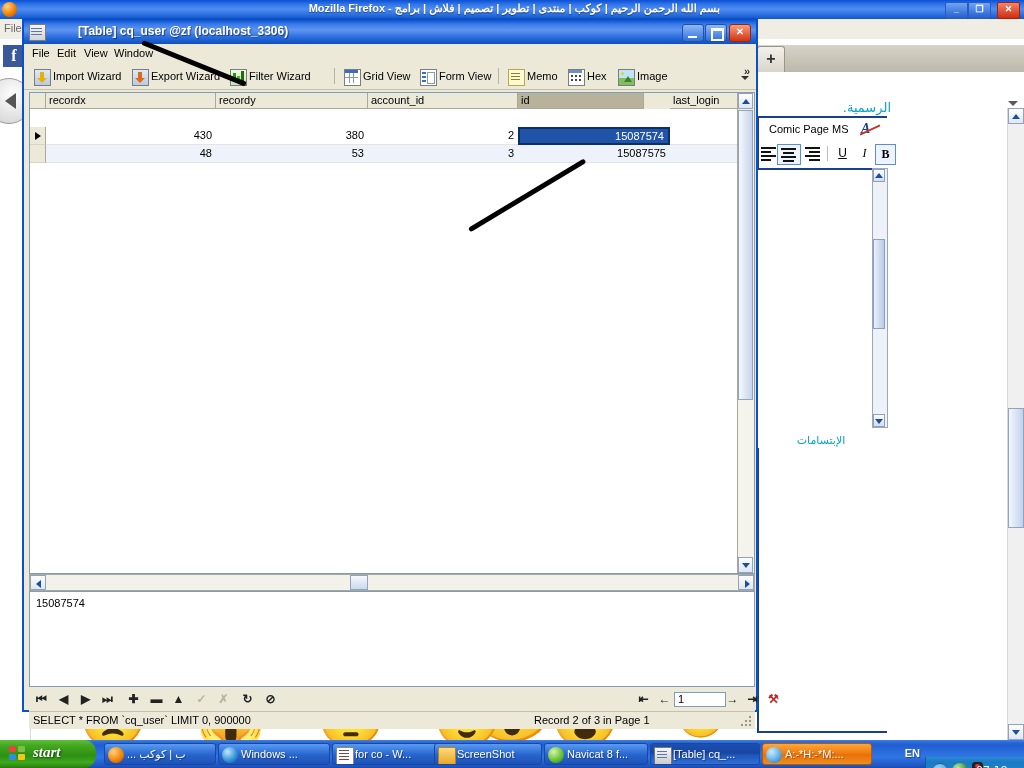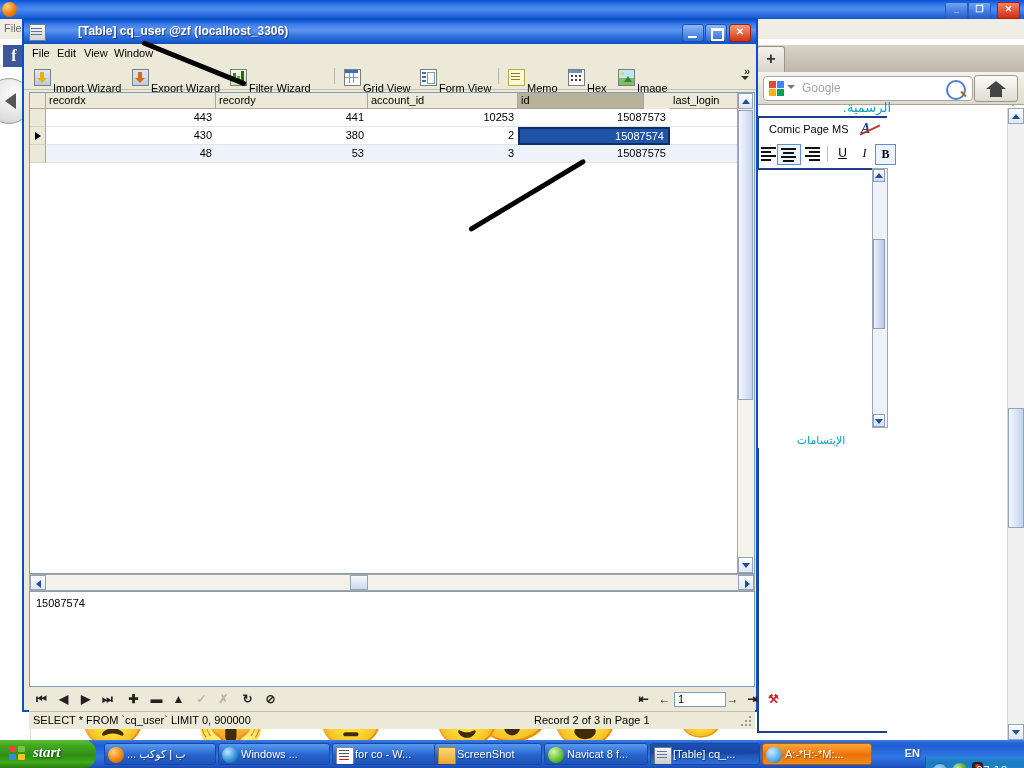--- a/index.html
+++ b/index.html
@@ -146,21 +146,21 @@
   #nav-min i{position:absolute;left:5px;bottom:3px;width:9px;height:2px;background:#fff;}
   #nav-max i{position:absolute;left:5px;top:3px;width:9px;height:8px;border:2px solid #fff;border-top-width:3px;}
 
   #nav-menubar{position:absolute;left:0;top:24px;width:100%;height:19px;background:#ece9d8;}
   .nav-menu{position:absolute;top:3px;font-size:11px;color:#000;}
   #nav-toolbar{position:absolute;left:0;top:43px;width:100%;height:26px;
     background:#ece9d8;border-bottom:1px solid #c4c0ae;}
   .tb-item{position:absolute;top:3px;height:20px;line-height:20px;font-size:11px;color:#000;
     white-space:nowrap;}
   .tb-ico{position:absolute;left:0;top:3px;width:15px;height:15px;border:1px solid #7d7d7d;}
-  .tb-lbl{position:absolute;left:19px;top:12px;}
+  .tb-lbl{position:absolute;left:19px;top:0;}
   .tb-sep{position:absolute;top:5px;width:1px;height:16px;background:#b9b5a3;}
   #tb-chev{position:absolute;right:6px;top:2px;font-size:11px;color:#333;font-weight:bold;}
   #tb-chev2{position:absolute;right:7px;top:13px;width:0;height:0;
     border-left:4px solid transparent;border-right:4px solid transparent;border-top:4px solid #333;}
 
   
   #grid-wrap{position:absolute;left:5px;top:72px;width:726px;height:482px;
     background:#fff;border:1px solid #7f9db9;box-sizing:border-box;overflow:hidden;}
   #grid-head{position:absolute;left:0;top:0;width:100%;height:16px;background:#ece9d8;}
   .gh{position:absolute;top:0;height:16px;line-height:15px;font-size:11px;color:#000;
@@ -261,20 +261,21 @@
   
   .annot{position:absolute;background:#000;transform-origin:0 0;}
 </style>
 </head>
 <body>
 
 <div id="ff-window">
 
   <div id="ff-titlebar">
     <div id="ff-title-icon"></div>
+    <div id="ff-title-text">بسم الله الرحمن الرحيم  |  كوكب  |  منتدى  |  تطوير  |  تصميم  |  فلاش  |  برامج - Mozilla Firefox</div>
     <div class="ff-btn" id="ff-min">_</div>
     <div class="ff-btn" id="ff-max">❐</div>
     <div class="ff-btn" id="ff-close">✕</div>
   </div>
 
   <div id="ff-menubar">
     <div id="ff-menu-file">File</div>
   </div>
 
   <div id="ff-contentarea">
@@ -282,36 +283,20 @@
   </div>
 
   <div id="ff-fb-icon">f</div>
   <div id="ff-backbtn"></div>
 
   <div id="ff-tabstrip">
     <div id="ff-tabmenu"></div>
   </div>
   <div id="ff-newtab">+</div>
 
-  <div id="ff-navbar">
-    <div id="ff-searchbox">
-      <div id="ff-search-engine">
-        <i style="left:0;top:0;background:#dd4b39;"></i>
-        <i style="left:8px;top:0;background:#4285f4;"></i>
-        <i style="left:0;top:8px;background:#f4b400;"></i>
-        <i style="left:8px;top:8px;background:#0f9d58;"></i>
-      </div>
-      <div id="ff-search-caret"></div>
-      <div id="ff-search-ph">Google</div>
-      <div id="ff-search-mag"></div>
-    </div>
-    <div id="ff-homebtn">
-      <div id="ff-home-icon"></div>
-    </div>
-  </div>
 
   <div id="ar-heading">الرسمية.</div>
 
   <div id="editor-panel">
     <div id="ed-fontname">Comic Page MS</div>
     <div id="ed-fonticon">A</div>
 
     <div class="ed-align" style="left:2px;">
       <i style="width:15px;"></i>
         <i style="width:10px;"></i>
@@ -488,28 +473,20 @@
 
     <div id="grid-head">
       <div class="gh ind" style="left:0;width:16px;"></div>
       <div class="gh" style="left:16px;width:170px;">recordx</div>
       <div class="gh" style="left:186px;width:152px;">recordy</div>
       <div class="gh" style="left:338px;width:150px;">account_id</div>
       <div class="gh active" style="left:488px;width:126px;">id</div>
       <div class="gh" style="left:640px;width:70px;">last_login</div>
     </div>
 
-    <div class="grow" style="top:16px;">
-      <div class="ind"></div>
-      <div class="gc" style="left:16px;width:170px;">443</div>
-      <div class="gc" style="left:186px;width:152px;">441</div>
-      <div class="gc" style="left:338px;width:150px;">10253</div>
-      <div class="gc" style="left:488px;width:152px;">15087573</div>
-      <div class="gc" style="left:640px;width:70px;"></div>
-    </div>
 
     <div class="grow" style="top:34px;">
       <div class="ind">
           <div class="tri"></div>
         </div>
       <div class="gc" style="left:16px;width:170px;">430</div>
       <div class="gc" style="left:186px;width:152px;">380</div>
       <div class="gc" style="left:338px;width:150px;">2</div>
       <div class="gc sel" style="left:488px;width:152px;">15087574</div>
       <div class="gc" style="left:640px;width:70px;"></div>

